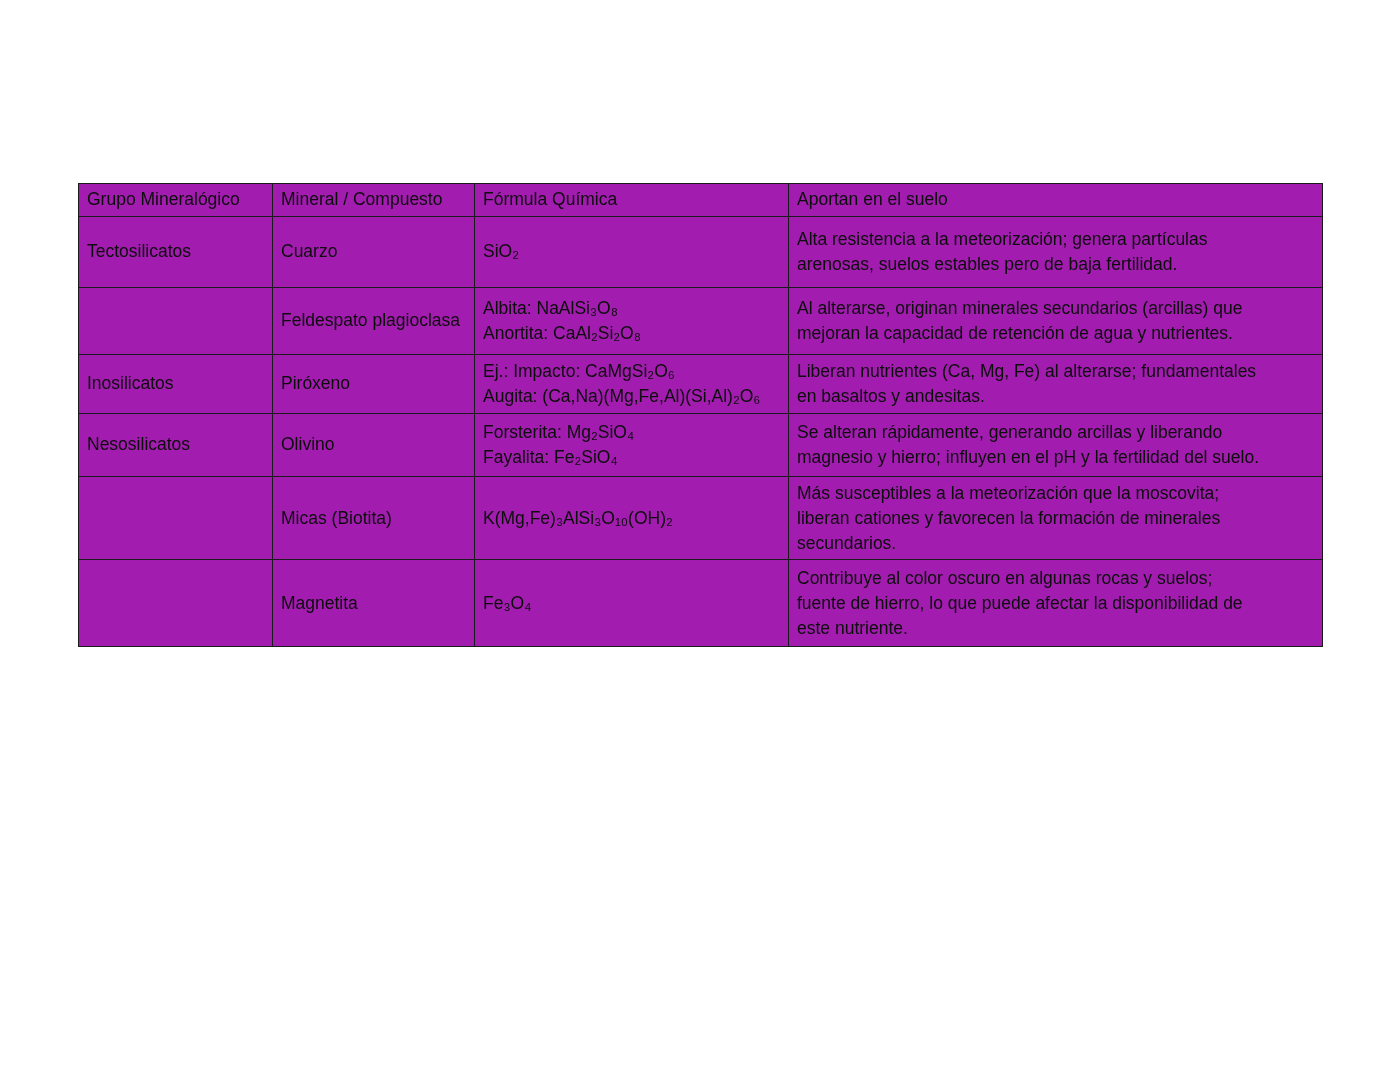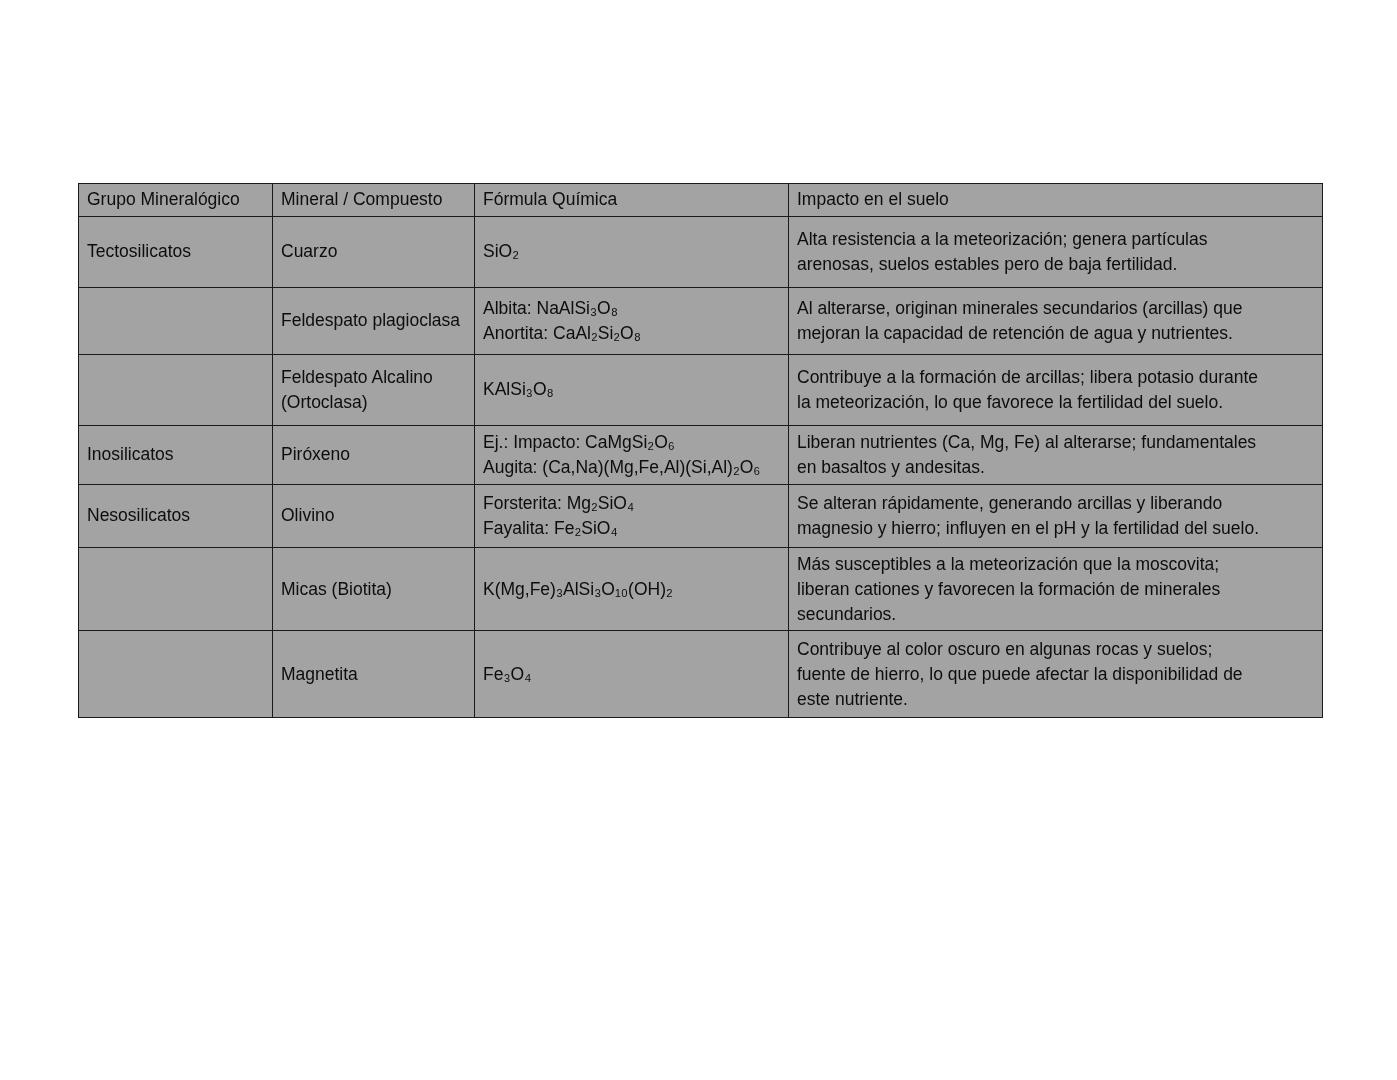--- a/index.html
+++ b/index.html
@@ -20,21 +20,21 @@
     position: absolute;
     left: 78px;
     top: 183px;
     width: 1244px;
   }
 
   table.mineral-table {
     width: 1244px;
     border-collapse: collapse;
     table-layout: fixed;
-    background: #a3a3a3;
+    background: #a21caf;
   }
 
   table.mineral-table col.c1 { width: 194px; }
   table.mineral-table col.c2 { width: 202px; }
   table.mineral-table col.c3 { width: 314px; }
   table.mineral-table col.c4 { width: 534px; }
 
   table.mineral-table th,
   table.mineral-table td {
     border: 1.6px solid #1a1a1a;
@@ -90,21 +90,21 @@
       <col class="c1">
         <col class="c2">
         <col class="c3">
         <col class="c4">
     </colgroup>
     <thead>
       <tr>
         <th>Grupo Mineralógico</th>
         <th>Mineral / Compuesto</th>
         <th>Fórmula Química</th>
-        <th>Impacto en el suelo</th>
+        <th>Aportan en el suelo</th>
       </tr>
     </thead>
     <tbody>
       <tr class="r1">
         <td class="group">Tectosilicatos</td>
         <td class="mineral">Cuarzo</td>
         <td class="formula">
             <span class="line">SiO₂</span>
           </td>
         <td class="impact">
@@ -115,31 +115,20 @@
       <tr class="r2">
         <td class="group"></td>
         <td class="mineral">Feldespato plagioclasa</td>
         <td class="formula">
             <span class="line">Albita: NaAlSi₃O₈</span>
             <span class="line">Anortita: CaAl₂Si₂O₈</span>
           </td>
         <td class="impact">
             <span class="line">Al alterarse, originan minerales secundarios (arcillas) que</span>
             <span class="line">mejoran la capacidad de retención de agua y nutrientes.</span>
-          </td>
-      </tr>
-      <tr class="r3">
-        <td class="group"></td>
-        <td class="mineral">Feldespato Alcalino (Ortoclasa)</td>
-        <td class="formula">
-            <span class="line">KAlSi₃O₈</span>
-          </td>
-        <td class="impact">
-            <span class="line">Contribuye a la formación de arcillas; libera potasio durante</span>
-            <span class="line">la meteorización, lo que favorece la fertilidad del suelo.</span>
           </td>
       </tr>
       <tr class="r4">
         <td class="group">Inosilicatos</td>
         <td class="mineral">Piróxeno</td>
         <td class="formula">
             <span class="line">Ej.: Impacto: CaMgSi₂O₆</span>
             <span class="line">Augita: (Ca,Na)(Mg,Fe,Al)(Si,Al)₂O₆</span>
           </td>
         <td class="impact">

